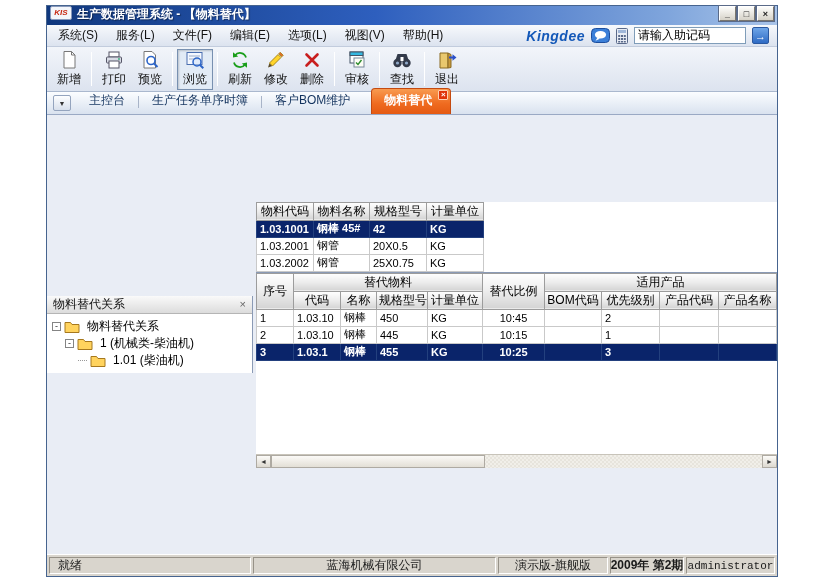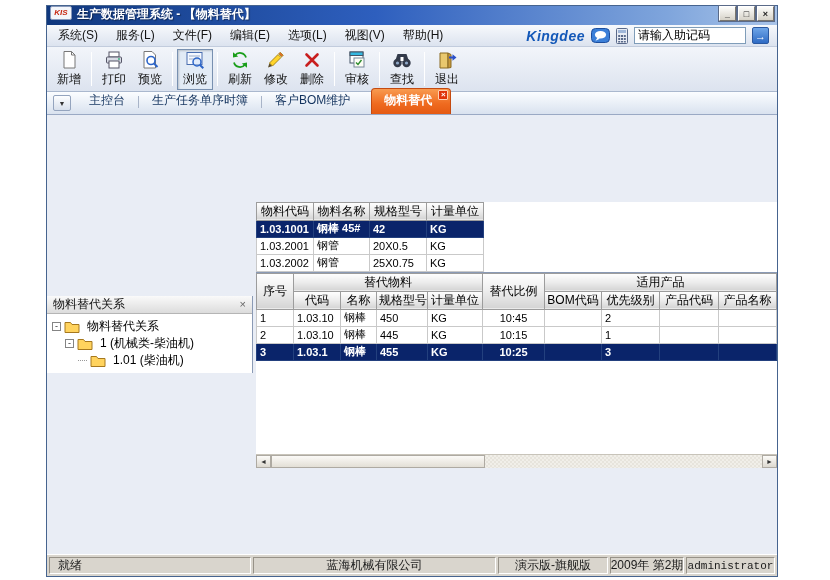--- a/index.html
+++ b/index.html
@@ -97,21 +97,21 @@
              background:repeating-conic-gradient(#F1EFE9 0 25%,#E7E4DC 0 50%) 0 0/4px 4px; border-top:1px solid #C8C4BA; }
   .sbtn { width:15px; flex:none; padding:0; background:linear-gradient(#FCFBF8,#DDD9D0); border:1px solid #AEAaa2;
           border-color:#AEAAA2; font-size:7px; line-height:11px; text-align:center; color:#333; }
   .hthumb { width:41%; background:linear-gradient(#FBFAF7,#E3DFD6); border:1px solid #AEAAA2; margin-right:auto; }
 
   
   .statusbar { height:22px; flex:none; display:flex; gap:2px; padding:2px 2px 2px; background:#D9D5CD; border-top:1px solid #FFF; }
   .seg { border:1px solid; border-color:#979288 #FFF #FFF #979288; display:flex; align-items:center;
          padding:0 8px; color:#1A1A1A; white-space:nowrap; overflow:hidden; }
   .seg.c { justify-content:center; }
-  .seg1 { width:202px; } .seg2 { width:243px; } .seg3 { width:110px; } .seg4 { width:74px; }
+  .seg1 { width:202px; } .seg2 { width:243px; } .seg3 { width:110px; } .seg4 { width:74px;font-weight:bold; }
   .seg5 { flex:1; font-family:"Liberation Mono","DejaVu Sans Mono",monospace; font-size:11px; }
 </style>
 </head>
 <body>
 
 <div class="page">
 <div class="window">
 
   <div class="titlebar">
     <span class="kis-chip">KIS</span>

